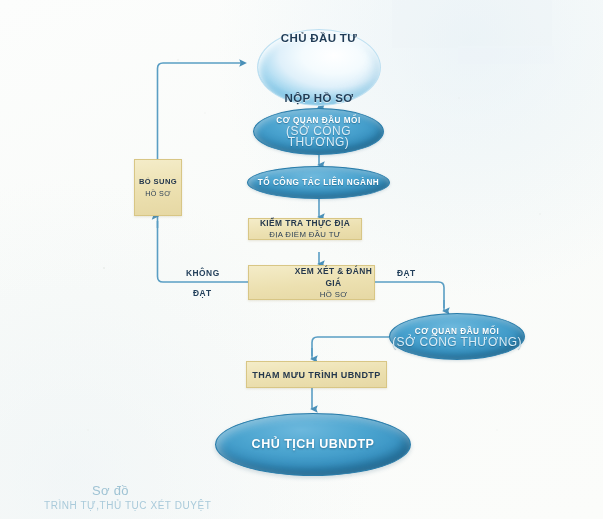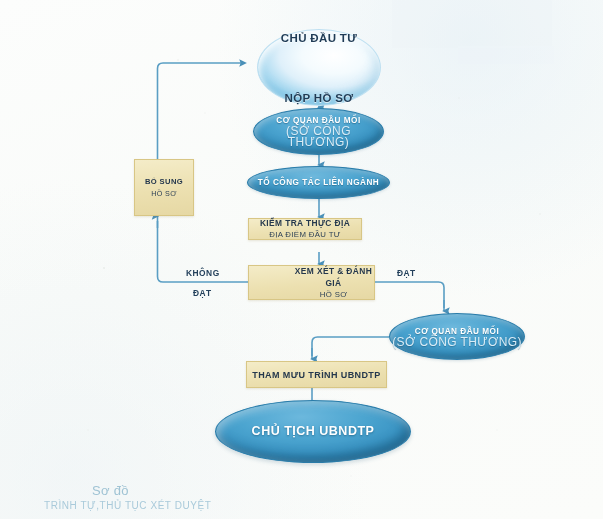--- a/index.html
+++ b/index.html
@@ -114,21 +114,21 @@
   }
   #node-agency-bottom {
     left: 389px;
     top: 313px;
     width: 136px;
     height: 47px;
   }
   
   #node-chairman {
     left: 215px;
-    top: 400px;
+    top: 413px;
     width: 196px;
     height: 63px;
     border-radius: 50%;
     background:
       radial-gradient(ellipse 80% 88% at 44% 26%, #6cb8dd 0%, #4ca5d0 40%, #3c96c5 66%, #2b7eaa 88%, #1d6a94 100%);
     border: 1px solid #2a7ca9;
     box-shadow: inset 3px 3px 8px rgba(255,255,255,0.40),
                 inset -4px -5px 12px rgba(10,65,100,0.48),
                 0 2px 4px rgba(40,90,120,0.20);
   }
@@ -156,21 +156,21 @@
   }
   .box-cream .line2 {
     color: #2b3f55;
     font-size: 7.8px;
     letter-spacing: 0.35px;
     line-height: 12px;
   }
   #node-supplement {
     left: 134px;
     top: 159px;
-    width: 60px;
+    width: 48px;
     height: 57px;
   }
   #node-supplement .line1 { font-size: 7.6px; }
   #node-supplement .line2 { font-size: 7.2px; }
   #node-site-check {
     left: 248px;
     top: 218px;
     width: 114px;
     height: 22px;
   }

